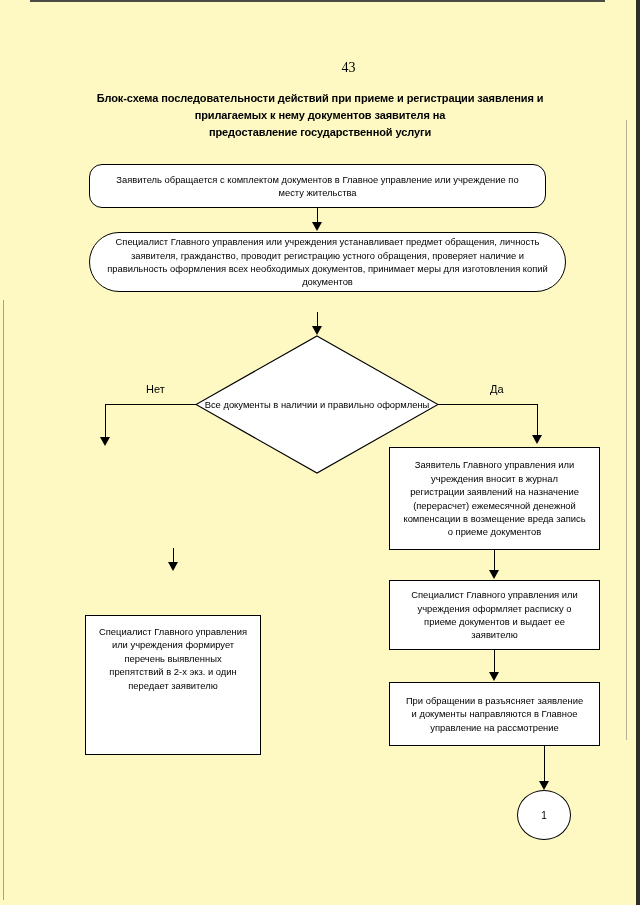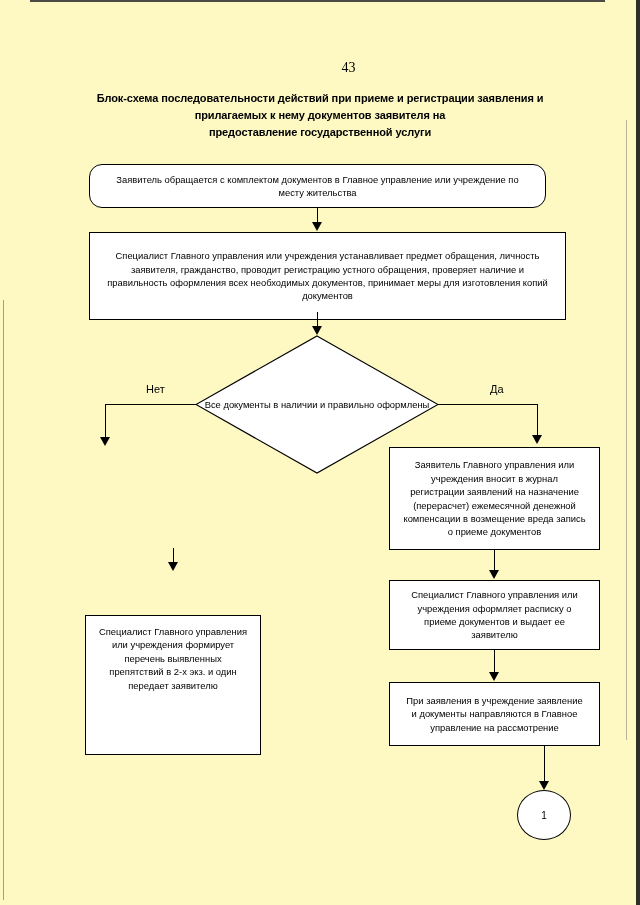--- a/index.html
+++ b/index.html
@@ -157,21 +157,21 @@
     <div>Блок-схема последовательности действий при приеме и регистрации заявления и</div>
     <div>прилагаемых к нему документов заявителя на</div>
     <div>предоставление государственной услуги</div>
   </div>
 
   <div class="node rounded" style="left:89px; top:164px; width:457px; height:44px;">Заявитель обращается с комплектом документов в Главное управление или учреждение по месту жительства</div>
 
   <div class="vline" style="left:317px; top:208px; height:16px;"></div>
   <div class="arrow-down" style="left:312px; top:222px;"></div>
 
-  <div class="node" style="left:89px; top:232px; width:477px; height:88px;">Специалист Главного управления или учреждения устанавливает предмет обращения, личность заявителя, гражданство, проводит регистрацию устного обращения, проверяет наличие и правильность оформления всех необходимых документов, принимает меры для изготовления копий документов</div>
+  <div class="node" style="left:89px; top:232px; width:477px; height:60px;border-radius:30px;">Специалист Главного управления или учреждения устанавливает предмет обращения, личность заявителя, гражданство, проводит регистрацию устного обращения, проверяет наличие и правильность оформления всех необходимых документов, принимает меры для изготовления копий документов</div>
 
   <div class="vline" style="left:317px; top:312px; height:16px;"></div>
   <div class="arrow-down" style="left:312px; top:326px;"></div>
 
   <div class="diamond-wrap" style="left:195px; top:335px; width:244px; height:139px;">
     <svg width="244" height="139" viewBox="0 0 244 139" aria-hidden="true">
       <polygon points="122,1 243,69.5 122,138 1,69.5" fill="#ffffff" stroke="#000000" stroke-width="1.2"></polygon>
     </svg>
     <div class="diamond-label">Все документы в наличии и правильно оформлены</div>
   </div>
@@ -195,20 +195,20 @@
   <div class="node" style="left:389px; top:447px; width:211px; height:103px;">Заявитель Главного управления или учреждения вносит в журнал регистрации заявлений на назначение (перерасчет) ежемесячной денежной компенсации в возмещение вреда запись о приеме документов</div>
 
   <div class="vline" style="left:494px; top:550px; height:22px;"></div>
   <div class="arrow-down" style="left:489px; top:570px;"></div>
 
   <div class="node" style="left:389px; top:580px; width:211px; height:70px;">Специалист Главного управления или учреждения оформляет расписку о приеме документов и выдает ее заявителю</div>
 
   <div class="vline" style="left:494px; top:650px; height:24px;"></div>
   <div class="arrow-down" style="left:489px; top:672px;"></div>
 
-  <div class="node" style="left:389px; top:682px; width:211px; height:64px;">При заявления в учреждение заявление и документы направляются в Главное управление на рассмотрение</div>
+  <div class="node" style="left:389px; top:682px; width:211px; height:64px;">При обращении в разъясняет заявление и документы направляются в Главное управление на рассмотрение</div>
 
   <div class="vline" style="left:544px; top:746px; height:37px;"></div>
   <div class="arrow-down" style="left:539px; top:781px;"></div>
 
   <div class="connector-circle" style="left:517px; top:790px; width:54px; height:50px;">1</div>
 
 </div>
 
 </body></html>

